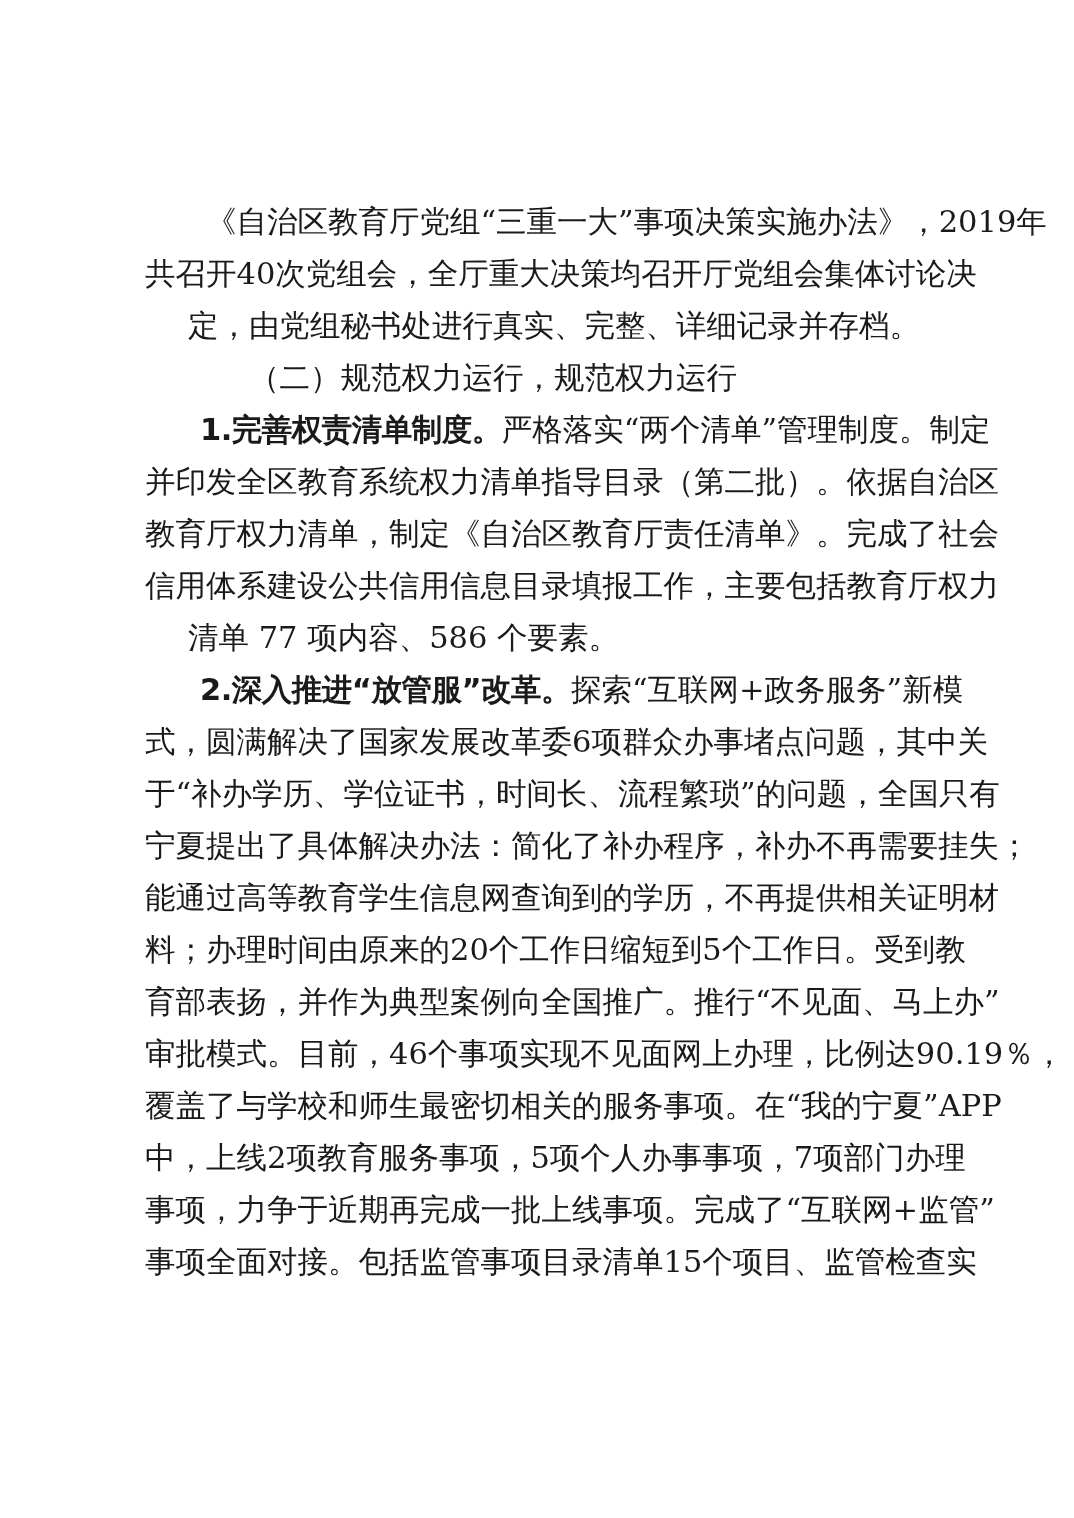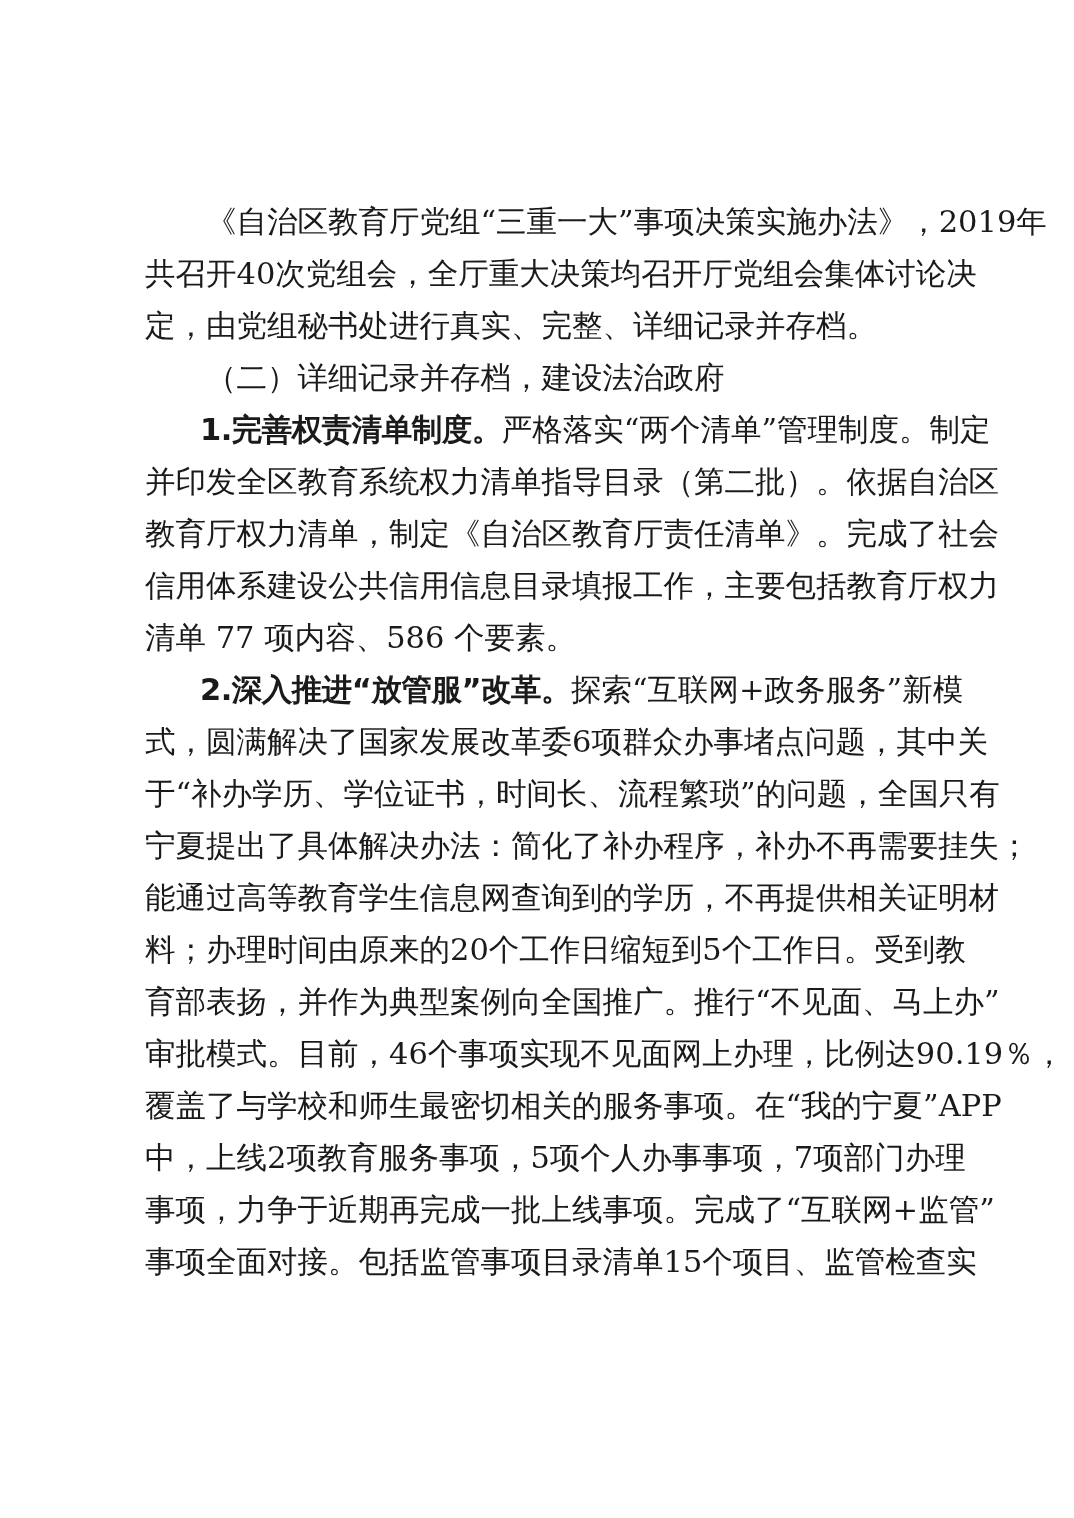--- a/index.html
+++ b/index.html
@@ -57,21 +57,21 @@
   }
 
   
   .just {
     display: flex;
     justify-content: space-between;
   }
   .just > span { display: inline-block; }
 
   
-  .flush { text-align: left; }
+  .flush { text-align: left; margin-left: 43px; }
 
   
   .indent { padding-left: 61px; }
   .indent-hdr { padding-left: 55px; }
 </style>
 </head>
 <body>
 
 <div id="page">
   <div id="textblock">
@@ -141,21 +141,21 @@
         <span class="kai">讨</span>
         <span class="kai">论</span>
         <span class="kai">决</span>
       </div>
 
     <div class="line flush">
       <span class="kai">定，由党组秘书处进行真实、完整、详细记录并存档。</span>
     </div>
 
     <div class="line flush indent">
-      <span class="kai">（二）详细记录并存档，建设法治政府</span>
+      <span class="kai">（二）规范权力运行，规范权力运行</span>
     </div>
 
     <div class="line just indent-hdr">
         <span class="hei">1</span>
         <span class="hei">.</span>
         <span class="hei">完</span>
         <span class="hei">善</span>
         <span class="hei">权</span>
         <span class="hei">责</span>
         <span class="hei">清</span>

